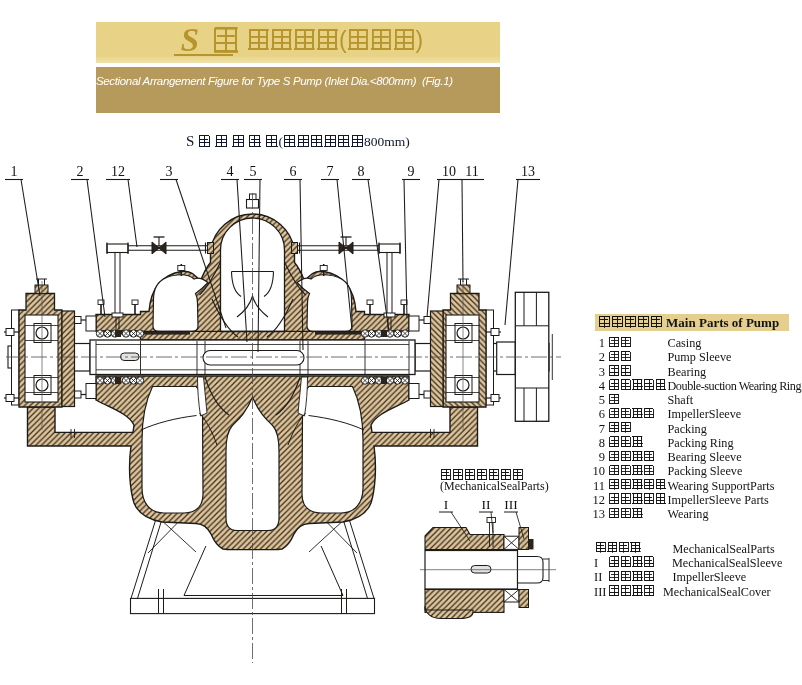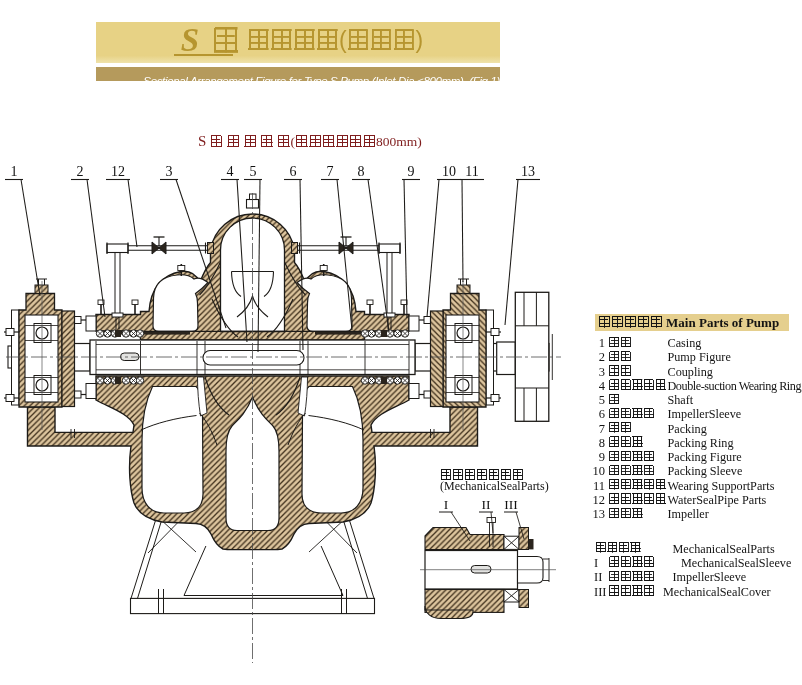--- a/index.html
+++ b/index.html
@@ -11,23 +11,23 @@
 linear-gradient(currentColor,currentColor) 50% 66%/90% 9% no-repeat,
 linear-gradient(currentColor,currentColor) 50% 100%/100% 11% no-repeat,
 linear-gradient(currentColor,currentColor) 3% 55%/9.5% 94% no-repeat,
 linear-gradient(currentColor,currentColor) 50% 50%/9.5% 100% no-repeat,
 linear-gradient(currentColor,currentColor) 97% 55%/9.5% 94% no-repeat;}
 #banner{left:96px;top:22px;width:404px;height:41px;background:linear-gradient(#e7d285 82%,#efe2ab);text-align:center;color:#b6952f;text-indent:8px}
 #banner .s{font-family:"Liberation Serif",serif;font-style:italic;font-size:33px;font-weight:bold}
 #banner .s2{font-size:28px;margin-left:13px;position:relative;top:-1px}
 #banner .t{font-size:23px;position:relative;top:-3px;margin-left:7px}
 #bannerline{left:174px;top:53.5px;width:59px;height:2px;background:#b6952f}
-#banner2{left:96px;top:67px;width:404px;height:14px;background:#b59a5c;color:#fff;
-font-family:"Liberation Sans",sans-serif;font-style:italic;font-size:11.5px;letter-spacing:-0.35px;text-align:right;line-height:28.5px}
-#title{left:198px;top:133px;width:260px;color:#7f1d1d;font-size:13.5px;white-space:nowrap}
+#banner2{left:96px;top:67px;width:404px;height:46px;background:#b59a5c;color:#fff;
+font-family:"Liberation Sans",sans-serif;font-style:italic;font-size:11.5px;letter-spacing:-0.35px;text-align:left;line-height:28.5px}
+#title{left:186px;top:133px;width:260px;color:#0f172a;font-size:13.5px;white-space:nowrap}
 #title .s{font-size:15px}
 #ptable{left:592px;top:0;width:210px;height:685px}
 #ptable .row{position:absolute;left:0;width:230px;height:14.2px;font-size:12.5px;color:#141414;white-space:nowrap}
 #ptable .num{position:absolute;left:0px;width:13px;text-align:right;display:inline-block}
 #ptable .zh{position:absolute;left:16.5px;font-size:11.6px}
 #ptable .en{position:absolute;left:75.5px;font-size:12.2px;letter-spacing:0px}
 #ptable .rom{position:absolute;left:2px;font-size:12.5px}
 #ptable .zh0{position:absolute;left:3px;font-size:11.6px}
 #phead{left:595px;top:313.5px;width:191px;height:17px;background:#e5cf8e;color:#141414;
 font-size:13px;font-weight:bold;line-height:17px;padding-left:3px;white-space:nowrap}
@@ -297,26 +297,26 @@
 <div class="abs" id="phead"><i class="z"></i><i class="z"></i><i class="z"></i><i class="z"></i><i class="z"></i> Main Parts of Pump</div>
 <div class="abs" id="ptable">
 <div class="row" style="top:336.2px">
       <span class="num">1</span>
       <span class="zh"><i class="z"></i><i class="z"></i></span>
       <span class="en" style="white-space:nowrap">Casing</span>
     </div>
 <div class="row" style="top:350.4px">
       <span class="num">2</span>
       <span class="zh"><i class="z"></i><i class="z"></i></span>
-      <span class="en" style="white-space:nowrap">Pump Figure</span>
+      <span class="en" style="white-space:nowrap">Pump Sleeve</span>
     </div>
 <div class="row" style="top:364.7px">
       <span class="num">3</span>
       <span class="zh"><i class="z"></i><i class="z"></i></span>
-      <span class="en" style="white-space:nowrap">Coupling</span>
+      <span class="en" style="white-space:nowrap">Bearing</span>
     </div>
 <div class="row" style="top:378.9px">
       <span class="num">4</span>
       <span class="zh"><i class="z"></i><i class="z"></i><i class="z"></i><i class="z"></i><i class="z"></i></span>
       <span class="en" style="white-space:nowrap;letter-spacing:-0.45px">Double-suction Wearing Ring</span>
     </div>
 <div class="row" style="top:393.2px">
       <span class="num">5</span>
       <span class="zh"><i class="z"></i></span>
       <span class="en" style="white-space:nowrap">Shaft</span>
@@ -332,50 +332,50 @@
       <span class="en" style="white-space:nowrap">Packing</span>
     </div>
 <div class="row" style="top:435.9px">
       <span class="num">8</span>
       <span class="zh"><i class="z"></i><i class="z"></i><i class="z"></i></span>
       <span class="en" style="white-space:nowrap">Packing Ring</span>
     </div>
 <div class="row" style="top:450.1px">
       <span class="num">9</span>
       <span class="zh"><i class="z"></i><i class="z"></i><i class="z"></i><i class="z"></i></span>
-      <span class="en" style="white-space:nowrap">Packing Figure</span>
+      <span class="en" style="white-space:nowrap">Bearing Sleeve</span>
     </div>
 <div class="row" style="top:464.4px">
       <span class="num">10</span>
       <span class="zh"><i class="z"></i><i class="z"></i><i class="z"></i><i class="z"></i></span>
       <span class="en" style="white-space:nowrap">Packing Sleeve</span>
     </div>
 <div class="row" style="top:478.6px">
       <span class="num">11</span>
       <span class="zh"><i class="z"></i><i class="z"></i><i class="z"></i><i class="z"></i><i class="z"></i></span>
       <span class="en" style="white-space:nowrap">Wearing SupportParts</span>
     </div>
 <div class="row" style="top:492.8px">
       <span class="num">12</span>
       <span class="zh"><i class="z"></i><i class="z"></i><i class="z"></i><i class="z"></i><i class="z"></i></span>
-      <span class="en" style="white-space:nowrap">WaterSealPipe Parts</span>
+      <span class="en" style="white-space:nowrap">ImpellerSleeve Parts</span>
     </div>
 <div class="row" style="top:507.1px">
       <span class="num">13</span>
       <span class="zh"><i class="z"></i><i class="z"></i><i class="z"></i></span>
-      <span class="en" style="white-space:nowrap">Impeller</span>
+      <span class="en" style="white-space:nowrap">Wearing</span>
     </div>
 <div class="row" style="top:541.5px">
       <span class="zh0"><i class="z"></i><i class="z"></i><i class="z"></i><i class="z"></i></span>
       <span class="en" style="left:80.5px">MechanicalSealParts</span>
     </div>
 <div class="row" style="top:555.9px">
       <span class="rom">I</span>
       <span class="zh"><i class="z"></i><i class="z"></i><i class="z"></i><i class="z"></i></span>
-      <span class="en" style="left:89px">MechanicalSealSleeve</span>
+      <span class="en" style="left:80px">MechanicalSealSleeve</span>
     </div>
 <div class="row" style="top:570.3px">
       <span class="rom">II</span>
       <span class="zh"><i class="z"></i><i class="z"></i><i class="z"></i><i class="z"></i></span>
       <span class="en" style="left:80.5px">ImpellerSleeve</span>
     </div>
 <div class="row" style="top:584.7px">
       <span class="rom">III</span>
       <span class="zh"><i class="z"></i><i class="z"></i><i class="z"></i><i class="z"></i></span>
       <span class="en" style="left:71px">MechanicalSealCover</span>

